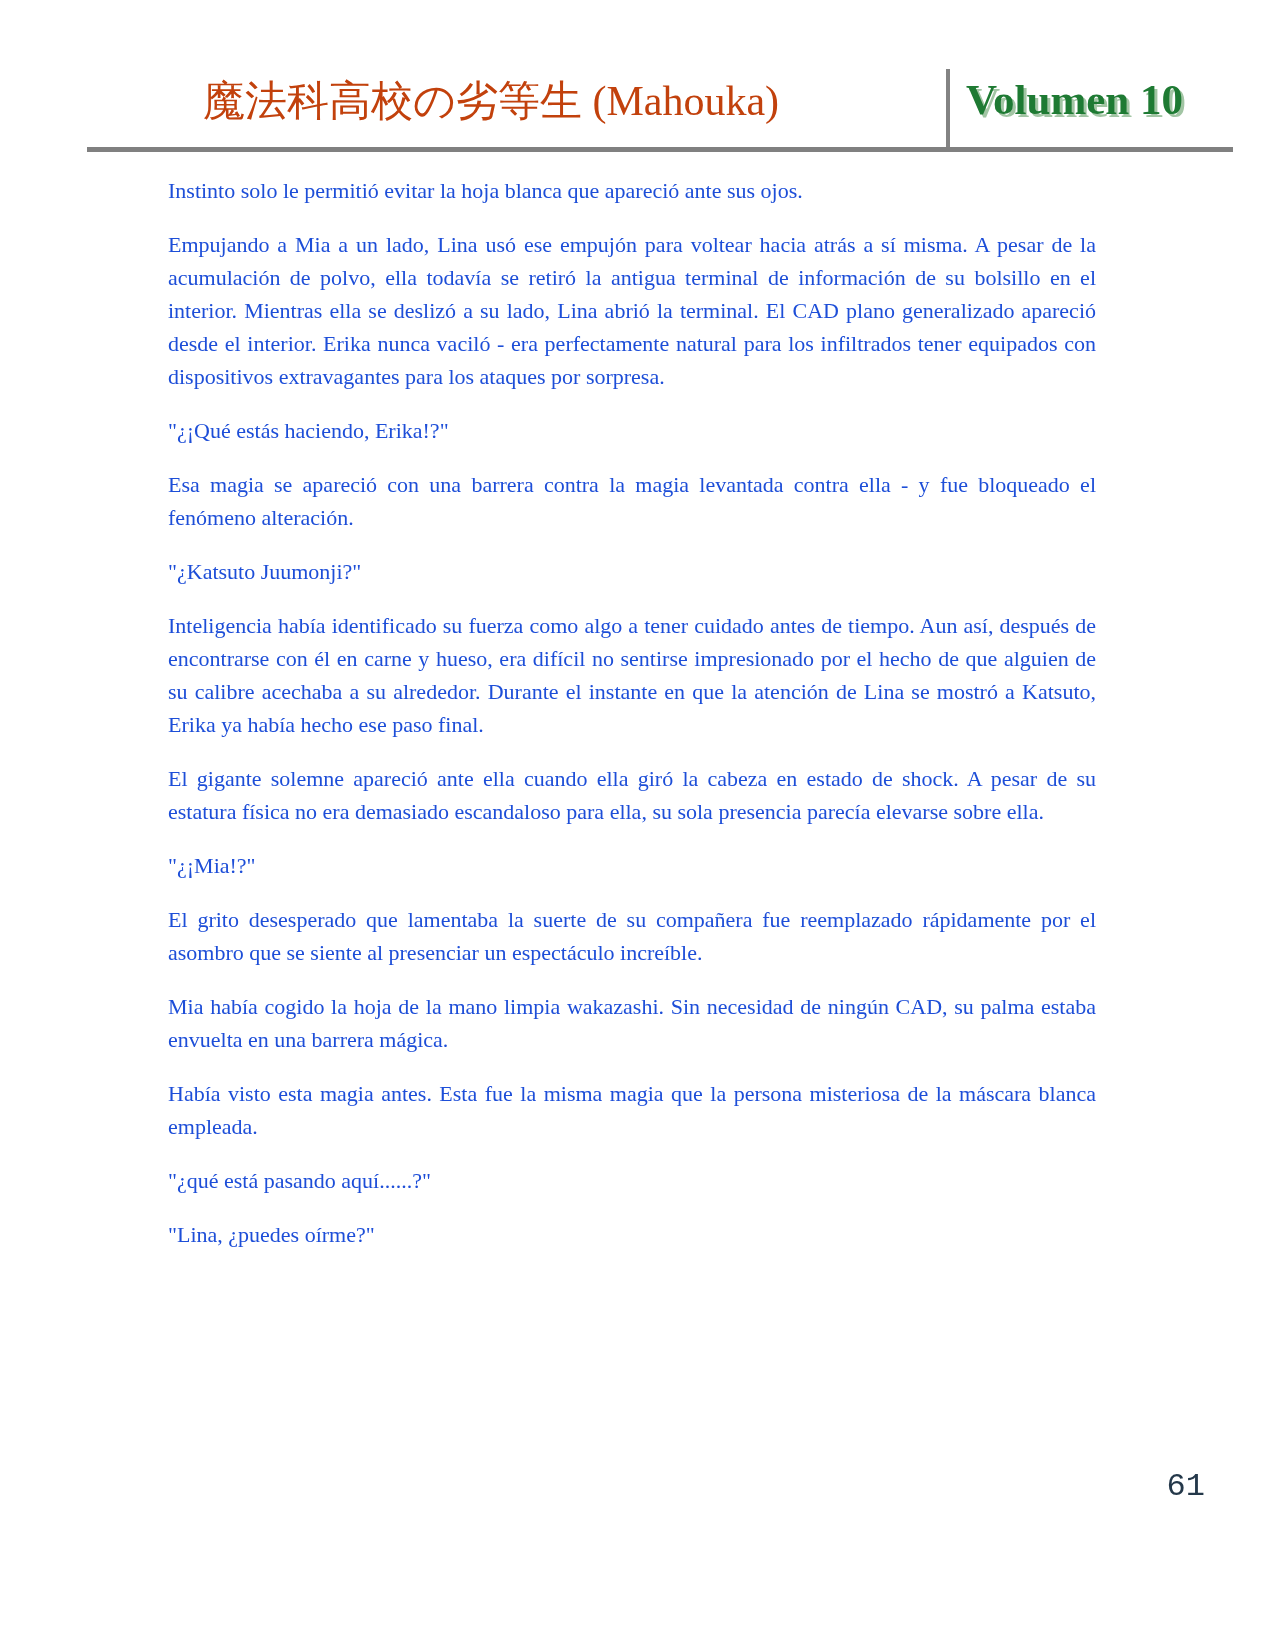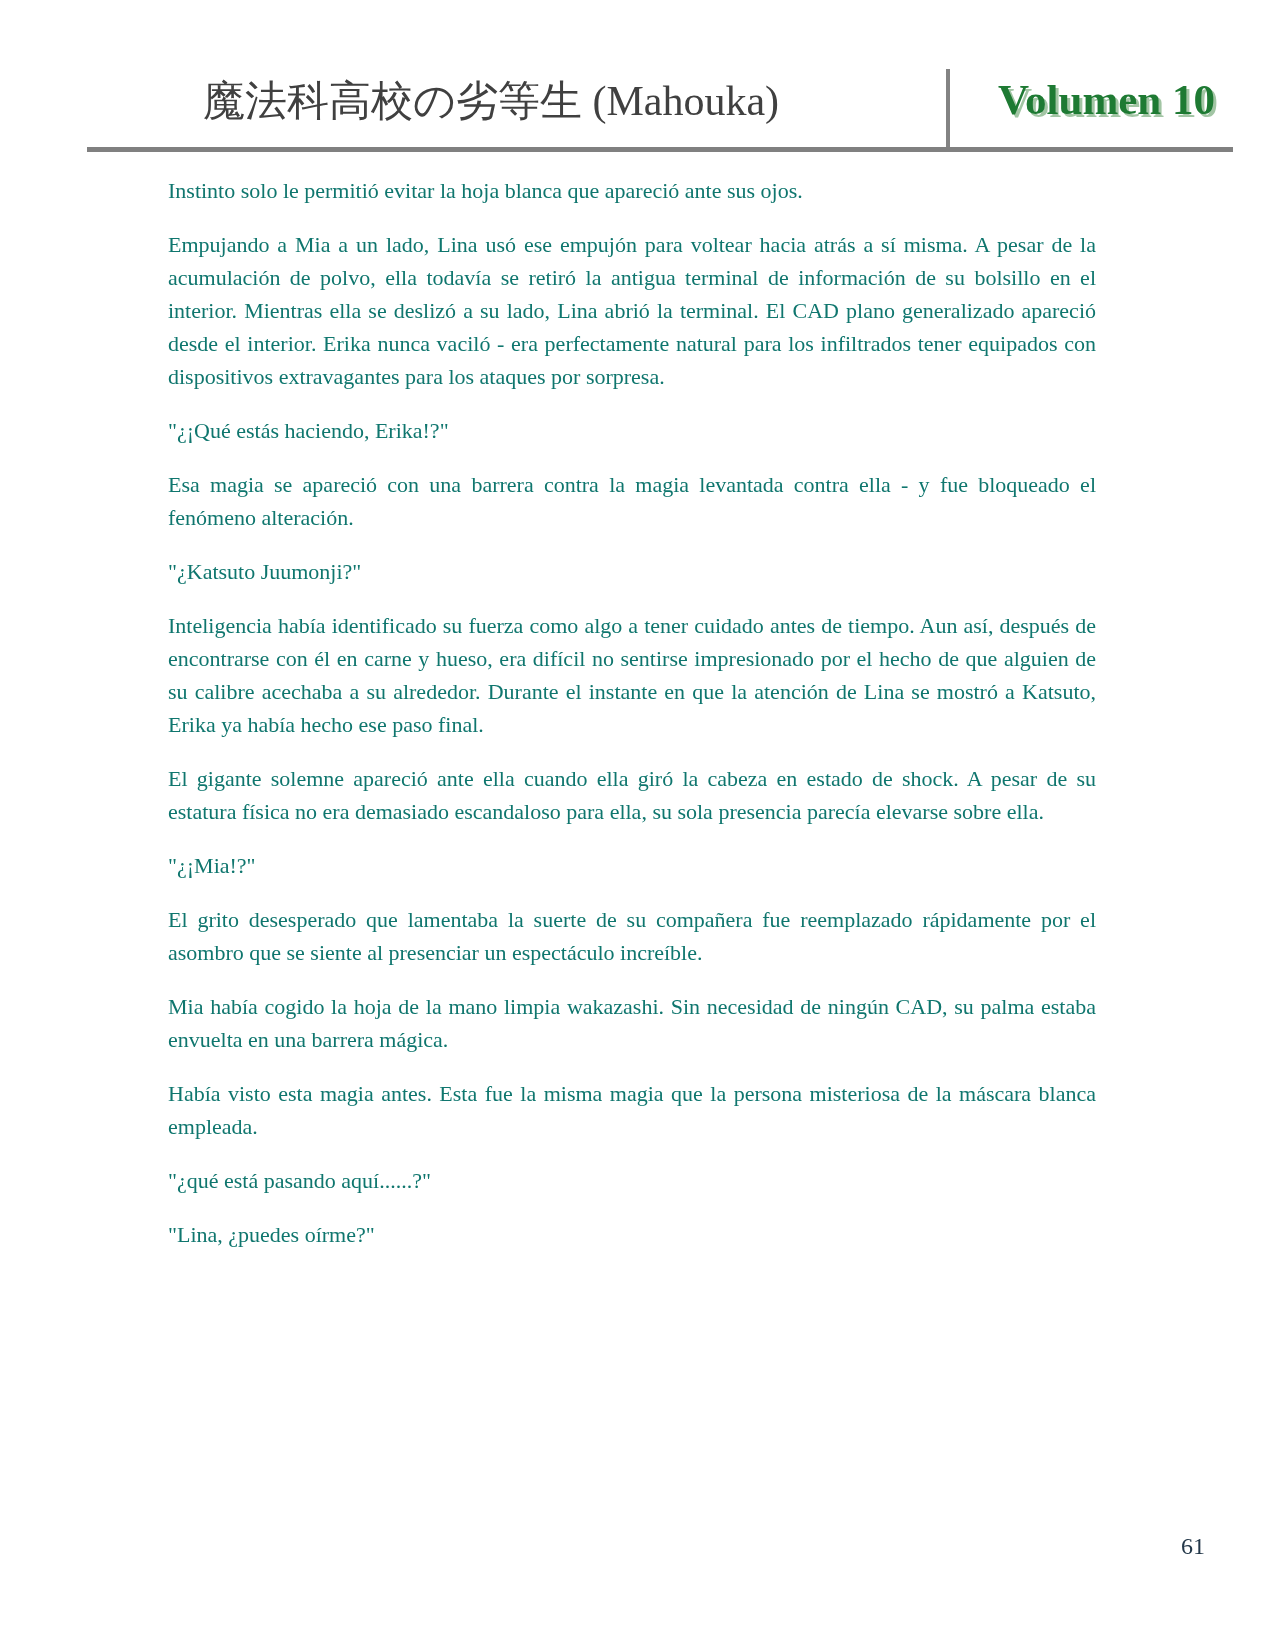--- a/index.html
+++ b/index.html
@@ -7,54 +7,53 @@
     position:relative;
     width:1275px; height:1650px;
     background:#ffffff;
     overflow:hidden;
     font-family:"Liberation Serif","DejaVu Serif",serif;
   }
   
   .series-title {
     position:absolute; left:203px; top:80px;
     font-size:42px; line-height:1;
-    color:#404040; white-space:nowrap;
+    color:#c2410c; white-space:nowrap;
   }
   .v-divider {
     position:absolute; left:946px; top:69px;
     width:4px; height:79px;
     background:#838383;
   }
   .volume-label {
     position:absolute; left:966px; top:78px;
     font-size:43px; line-height:1; font-weight:bold;
     color:#1e7a33;
     text-shadow:3px 3px 0 #a2c5a4;
     white-space:nowrap;
-    margin-left:32px;
   }
   .h-rule {
     position:absolute; left:87px; top:147px;
     width:1146px; height:5px;
     background:#808080;
   }
   
   .content {
     position:absolute; left:168px; top:174px; width:928px;
     font-size:22px; line-height:33px;
-    color:#0f766e;
+    color:#1d4ed8;
     text-align:justify;
     text-justify:inter-word;
   }
   .content p { margin:0 0 21px 0; }
   
   .page-number {
-    position:absolute; top:1532px; right:70px;
-    font-family:Liberation Serif, serif;
-    font-size:24px; line-height:1.2;
+    position:absolute; top:1468px; right:70px;
+    font-family:Liberation Mono, monospace;
+    font-size:32px; line-height:1.2;
     color:#24384a;
   }
 </style>
 </head>
 <body>
 
 <div class="page">
 
   <div class="series-title">魔法科高校の劣等生 (Mahouka)</div>
   <div class="v-divider"></div>

